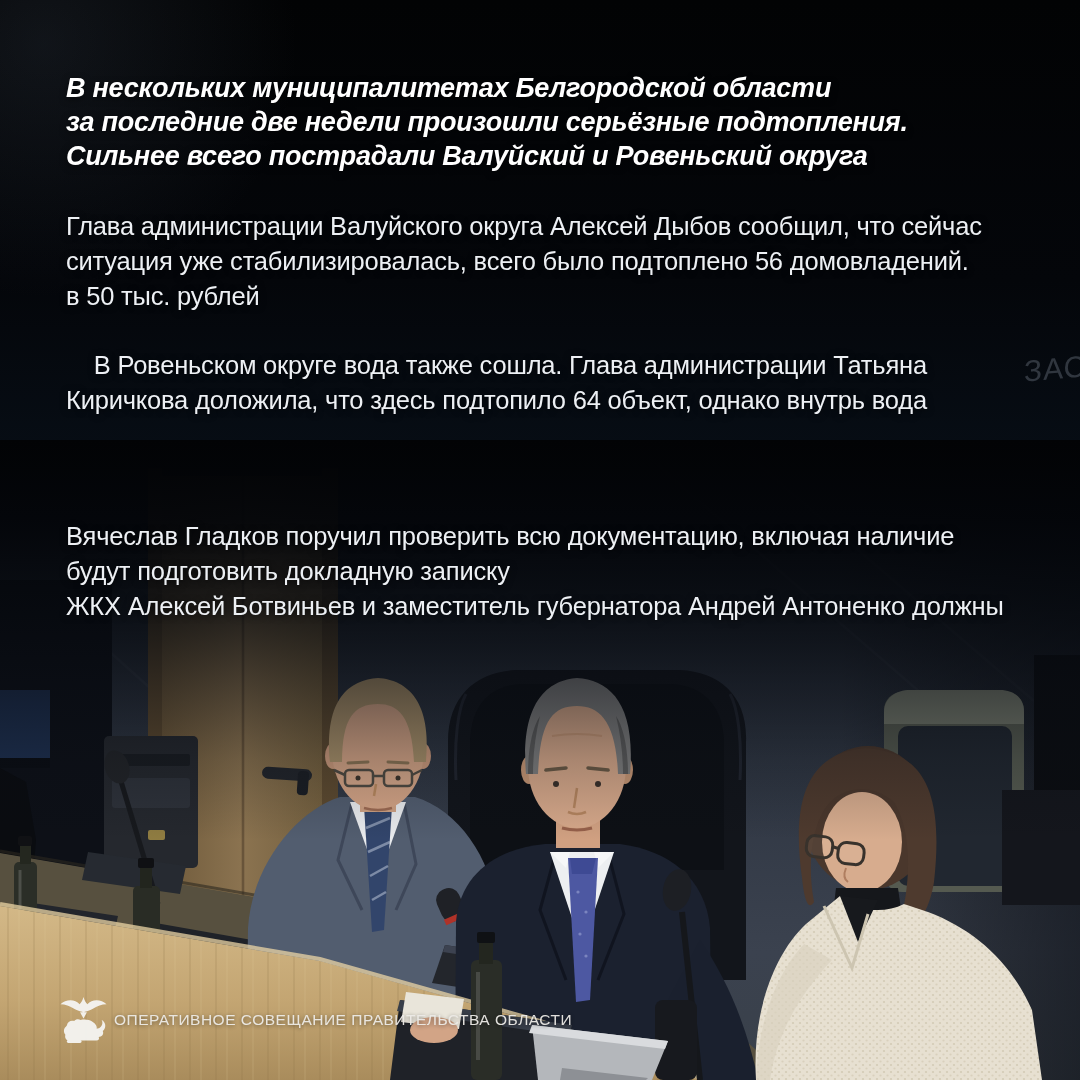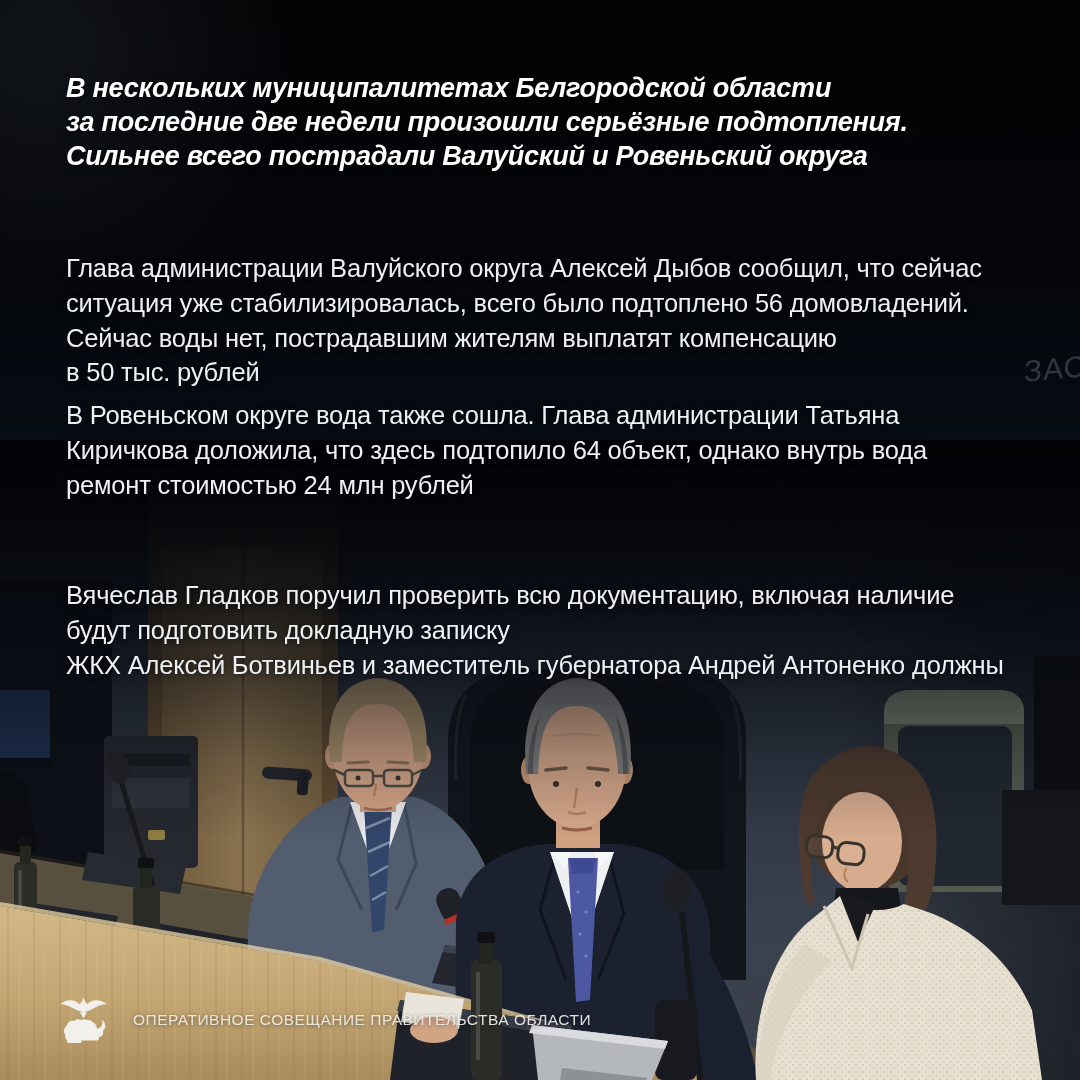--- a/index.html
+++ b/index.html
@@ -16,38 +16,38 @@
   .headline {
     position:absolute; left:66px; top:70px; color:#ffffff;
     font-weight:bold; font-style:italic; font-size:28.5px; line-height:34px;
     letter-spacing:-0.3px; white-space:nowrap;
     transform:scaleX(0.95); transform-origin:left top;
     text-shadow:0 2px 8px rgba(0,0,0,0.6); z-index:5;
   }
   .para {
     position:absolute; left:66px; color:#edf0f4; font-size:25.5px;
     line-height:34.8px; letter-spacing:-0.2px; white-space:nowrap;
-    text-shadow:0 1px 7px rgba(0,0,0,0.65); z-index:5;margin-top:42px;
-  }
-  .p1 { top:209px; } .p2 { top:356px; } .p3 { top:536px; }
+    text-shadow:0 1px 7px rgba(0,0,0,0.65); z-index:5;
+  }
+  .p1 { top:209px; } .p2 { top:348px;text-align:right; } .p3 { top:519px; }
   .wall-text {
     position:absolute; left:1024px; top:352px; font-size:30px; color:#939dac;
     opacity:0.30; transform:rotate(-5deg) skewX(-5deg); letter-spacing:1px;
     white-space:nowrap; z-index:2;
   }
   .photo { position:absolute; left:0; top:440px; width:1080px; height:640px; z-index:1; }
   .photo-fade {
     position:absolute; left:0; top:440px; width:1080px; height:400px; z-index:2;
     background: linear-gradient(180deg, rgba(2,3,5,1) 0%, rgba(3,5,9,0.96) 20%,
       rgba(5,8,13,0.82) 40%, rgba(7,10,16,0.52) 60%, rgba(8,12,18,0.22) 80%, rgba(0,0,0,0) 100%);
     pointer-events:none;
   }
   .footer {
     position:absolute; left:57px; top:993px; height:54px; display:flex;
-    align-items:center; gap:23px; z-index:6;
+    align-items:center; gap:4px; z-index:6;
   }
   .footer-logo { width:53px; height:49px; flex:0 0 auto; opacity:0.97; }
   .footer-caption {
     color:#eceae6; font-size:15.5px; letter-spacing:0.5px; opacity:0.95;
     text-shadow:0 1px 4px rgba(0,0,0,0.5); white-space:nowrap;
   }
 </style>
 </head>
 <body>
 
@@ -309,28 +309,26 @@
 
   <div class="headline">
     <div>В нескольких муниципалитетах Белгородской области</div>
     <div>за последние две недели произошли серьёзные подтопления.</div>
     <div>Сильнее всего пострадали Валуйский и Ровеньский округа</div>
   </div>
 
   <div class="para p1">
     <div>Глава администрации Валуйского округа Алексей Дыбов сообщил, что сейчас</div>
     <div>ситуация уже стабилизировалась, всего было подтоплено 56 домовладений.</div>
-    <div>Сейчас воды нет, пострадавшим жителям выплатят компенсацию</div>
     <div>в 50 тыс. рублей</div>
   </div>
 
   <div class="para p2">
     <div>В Ровеньском округе вода также сошла. Глава администрации Татьяна</div>
     <div>Киричкова доложила, что здесь подтопило 64 объект, однако внутрь вода</div>
-    <div>ремонт стоимостью 24 млн рублей</div>
   </div>
 
   <div class="para p3">
     <div>Вячеслав Гладков поручил проверить всю документацию, включая наличие</div>
     <div>будут подготовить докладную записку</div>
     <div>ЖКХ Алексей Ботвиньев и заместитель губернатора Андрей Антоненко должны</div>
   </div>
 
   <div class="footer">
     <svg class="footer-logo" viewBox="0 0 54 50" aria-hidden="true">

